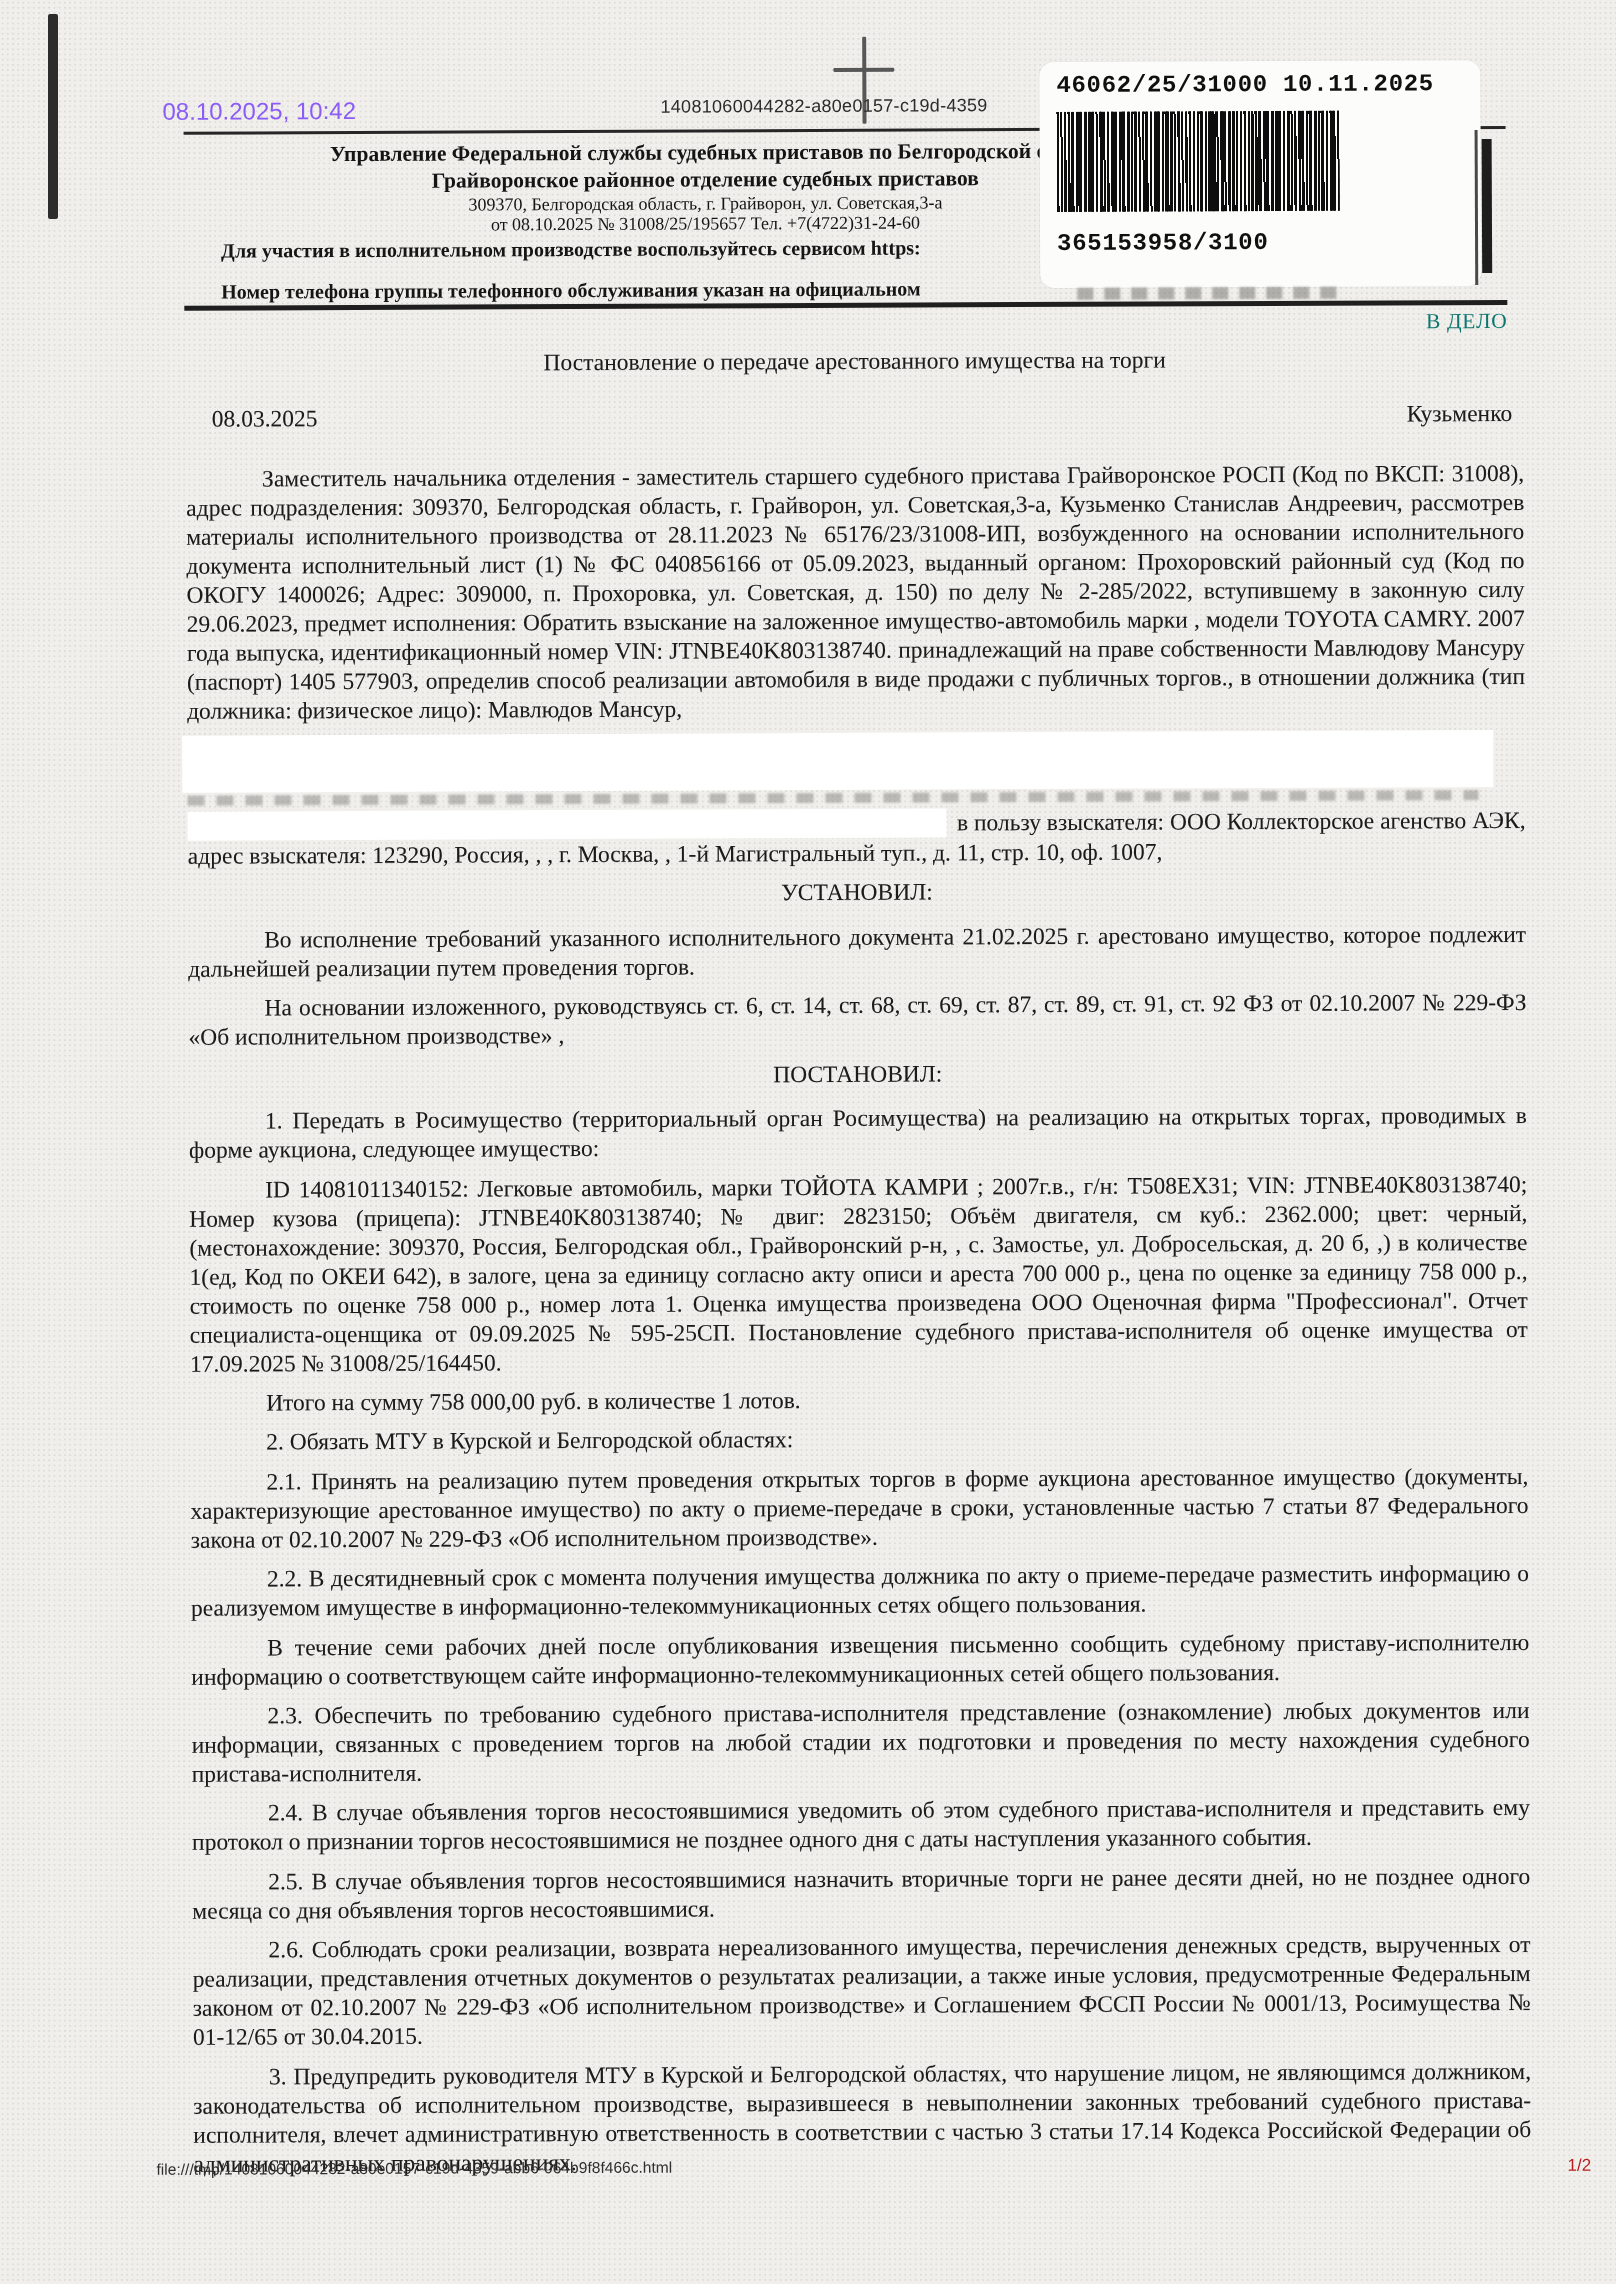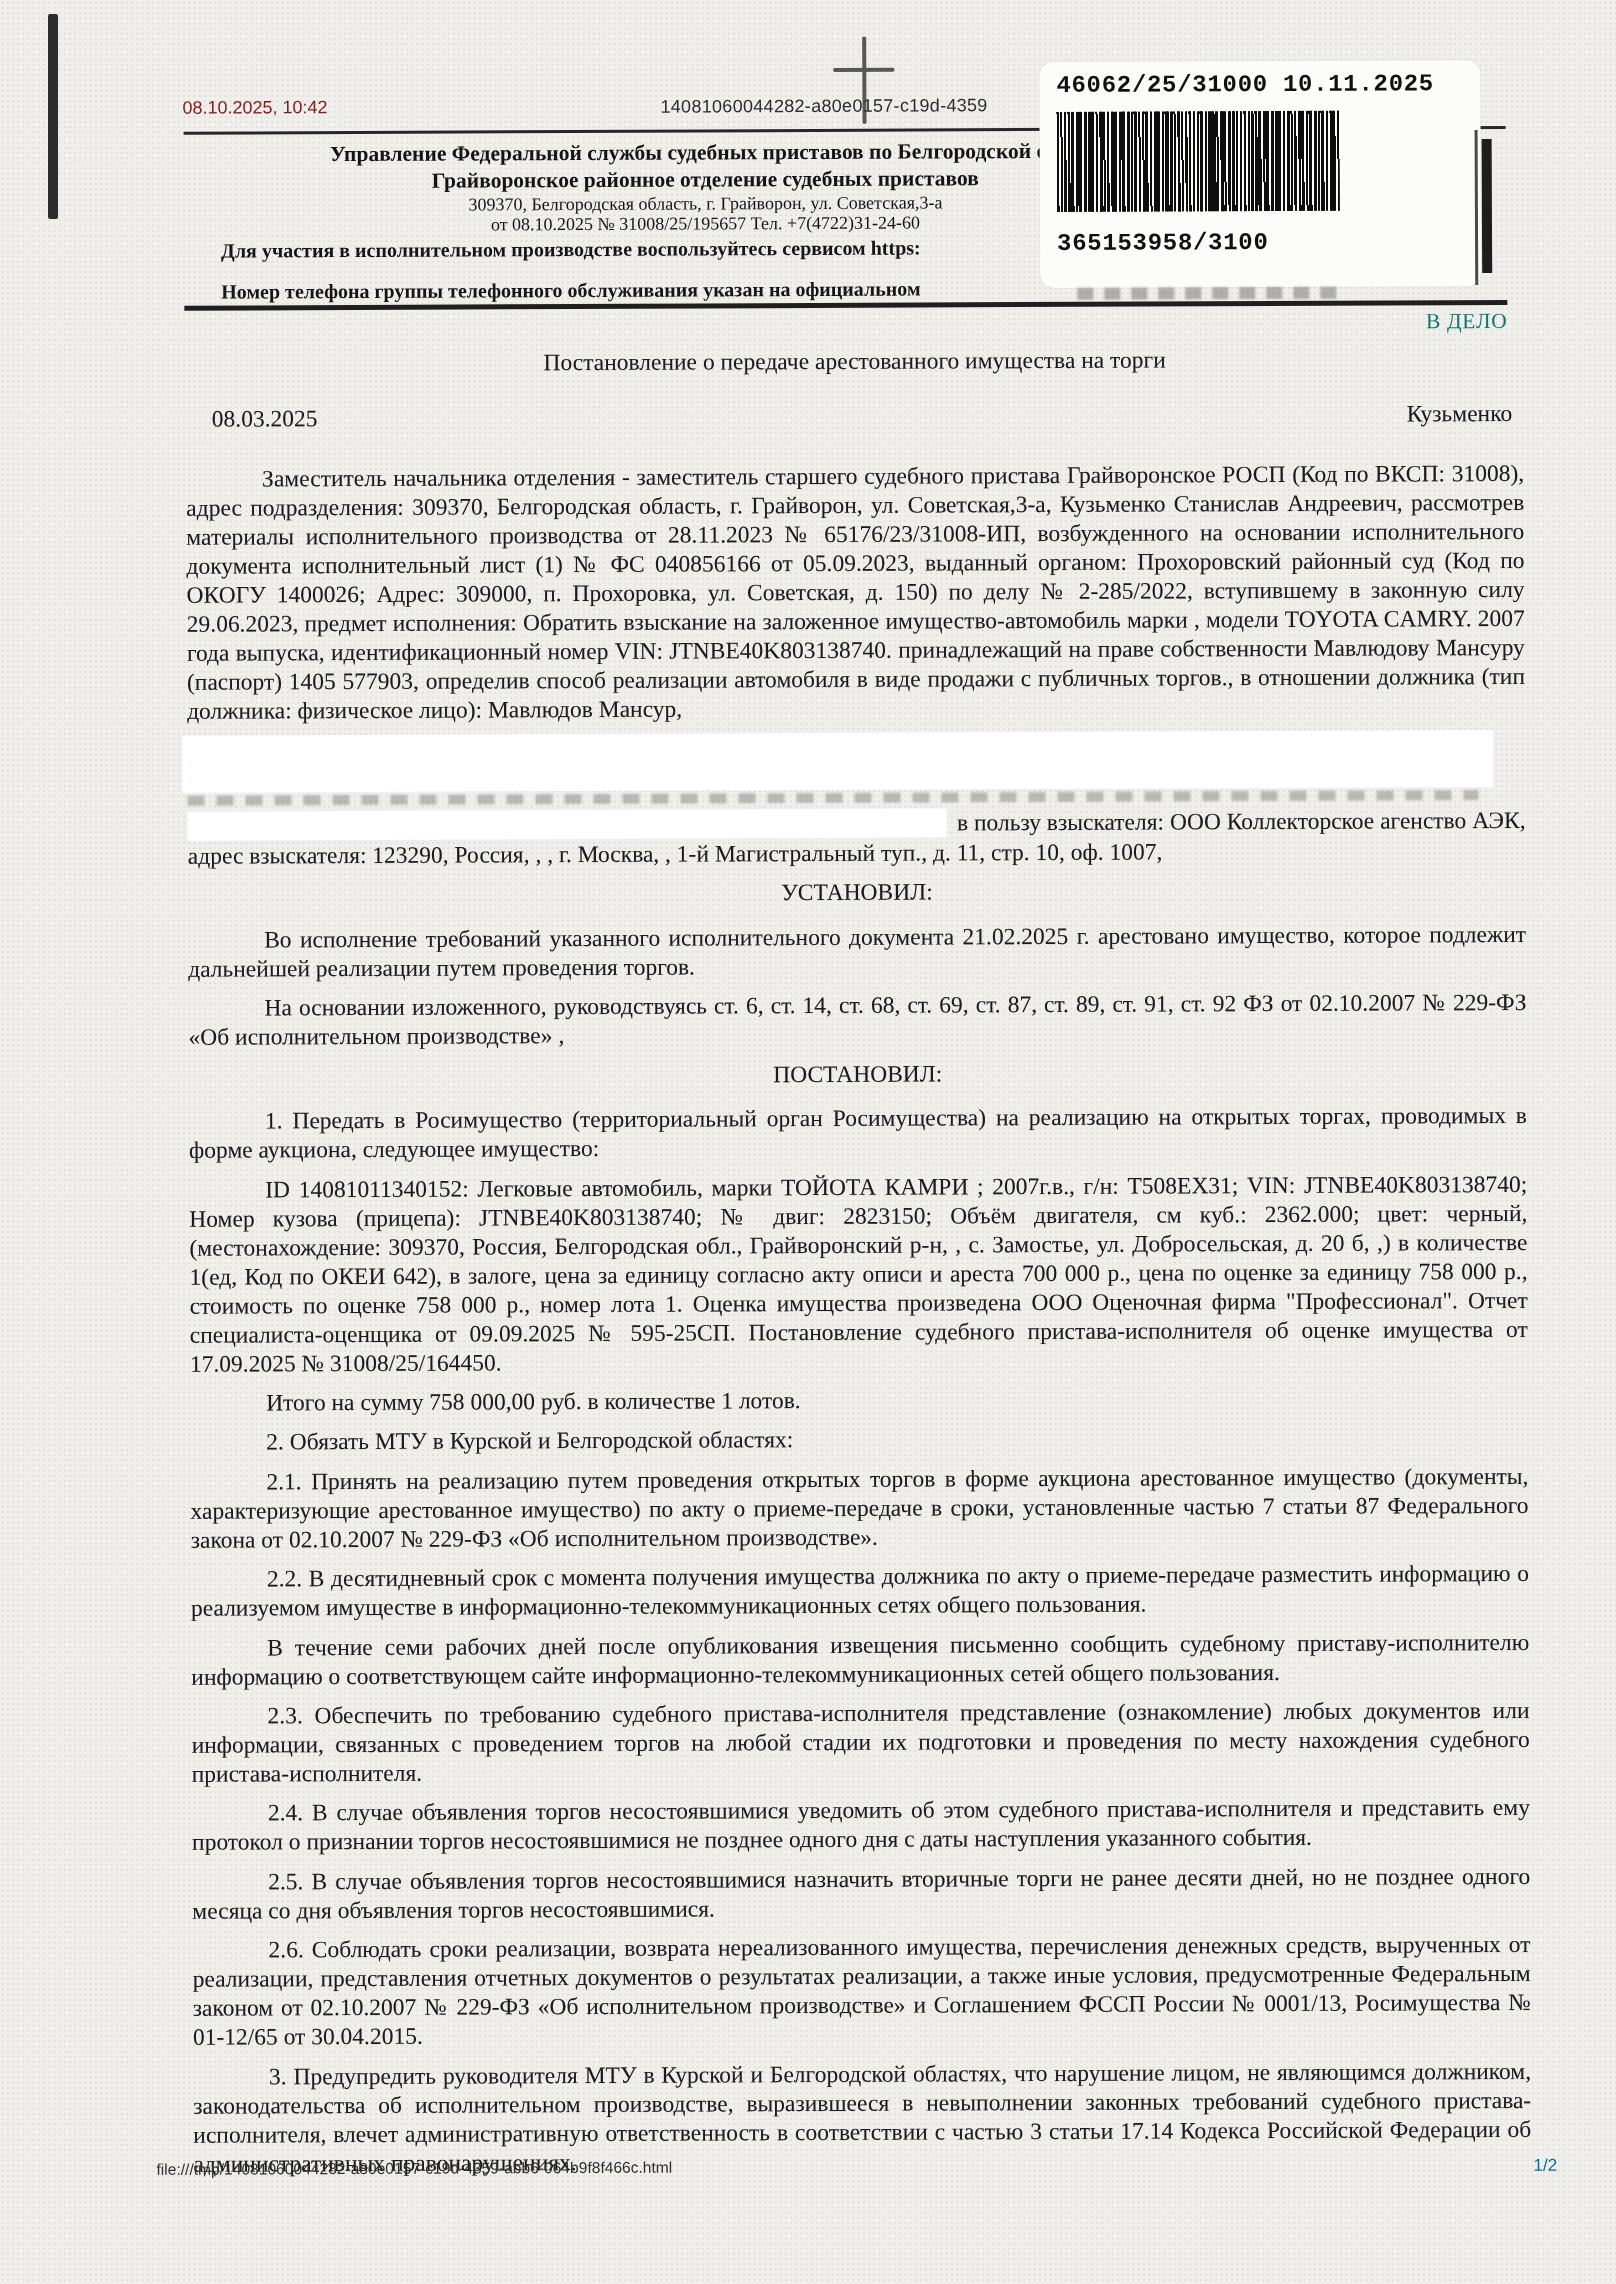--- a/index.html
+++ b/index.html
@@ -20,21 +20,21 @@
   .bar-left{position:absolute;left:48px;top:14.3px;width:10.4px;height:205px;background:#2c2c2c;border-radius:2px;z-index:2;}
   .cross-h{position:absolute;left:833px;top:68px;width:61px;height:3.9px;background:#575757;border-radius:1.3px;}
   .cross-v{position:absolute;left:862px;top:37px;width:3.9px;height:87px;background:#575757;border-radius:1.3px;}
   .bar-right{position:absolute;left:1481px;top:142px;width:10.4px;height:134px;background:#1e1e1e;z-index:6;}
   .line-right{position:absolute;left:1474px;top:133px;width:2.6px;height:155px;background:#4a4a4a;z-index:6;}
   .ghost-hdr{position:absolute;left:1076px;top:289px;width:267px;height:11.7px;z-index:6;
     background:repeating-linear-gradient(90deg,rgba(70,68,64,.38) 0 15.6px,transparent 15.6px 27px);
     filter:blur(1px);}
 
   
-  .hdr-dt{position:absolute;left:162px;top:95px;font-family:"Liberation Sans",sans-serif;font-size:18px;color:#7f1d1d;margin-left:20px;}
+  .hdr-dt{position:absolute;left:162px;top:95px;font-family:"Liberation Sans",sans-serif;font-size:24px;color:#8b5cf6;}
   .hdr-id{position:absolute;left:660px;top:96px;font-family:"Liberation Sans",sans-serif;font-size:18px;color:#2b2b2b;letter-spacing:0.3px;}
 
   
   .rule-a{position:absolute;left:183px;top:129px;width:1322px;height:3.3px;background:#262626;}
   .org{position:absolute;left:183px;top:139px;width:1043px;text-align:center;color:#141414;}
   .org .b{font-weight:bold;font-size:21.5px;line-height:27px;}
   .org .s{font-size:18px;line-height:20px;}
   .svc{position:absolute;left:220px;font-weight:bold;font-size:20px;color:#151515;white-space:nowrap;}
   .svc1{top:237px;} .svc2{top:278px;}
   .rule-b{position:absolute;left:183px;top:303px;width:1323px;height:4.6px;background:#1f1f1f;}
@@ -64,21 +64,21 @@
   .redact{height:57px;background:#fff;margin-left:-5.2px;width:1311px;}
   .ghost-line{height:10.4px;width:1291px;margin:2.6px 0 5.2px;
     background:repeating-linear-gradient(90deg,rgba(80,78,74,.33) 0 17px,transparent 17px 29px);
     filter:blur(1px);}
   .favor-row{display:flex;align-items:flex-start;margin:0 0 1.3px;}
   .favor-row .pad{flex:1;height:29px;background:#fff;margin-right:10.4px;}
   .favor-row .txt{white-space:nowrap;}
 
   
   .footer-url{position:absolute;left:147px;top:2158px;font-family:"Liberation Sans",sans-serif;font-size:15.6px;color:#2f2f2f;z-index:1;}
-  .footer-page{position:absolute;left:1524px;top:2159px;font-family:"Liberation Sans",sans-serif;font-size:17px;color:#0369a1;z-index:1;}
+  .footer-page{position:absolute;left:1558px;top:2159px;font-family:"Liberation Sans",sans-serif;font-size:17px;color:#b91c1c;z-index:1;}
 </style>
 </head>
 <body>
 
 <div class="page">
 
   <div class="bar-left"></div>
 
   <div class="doc">
 

